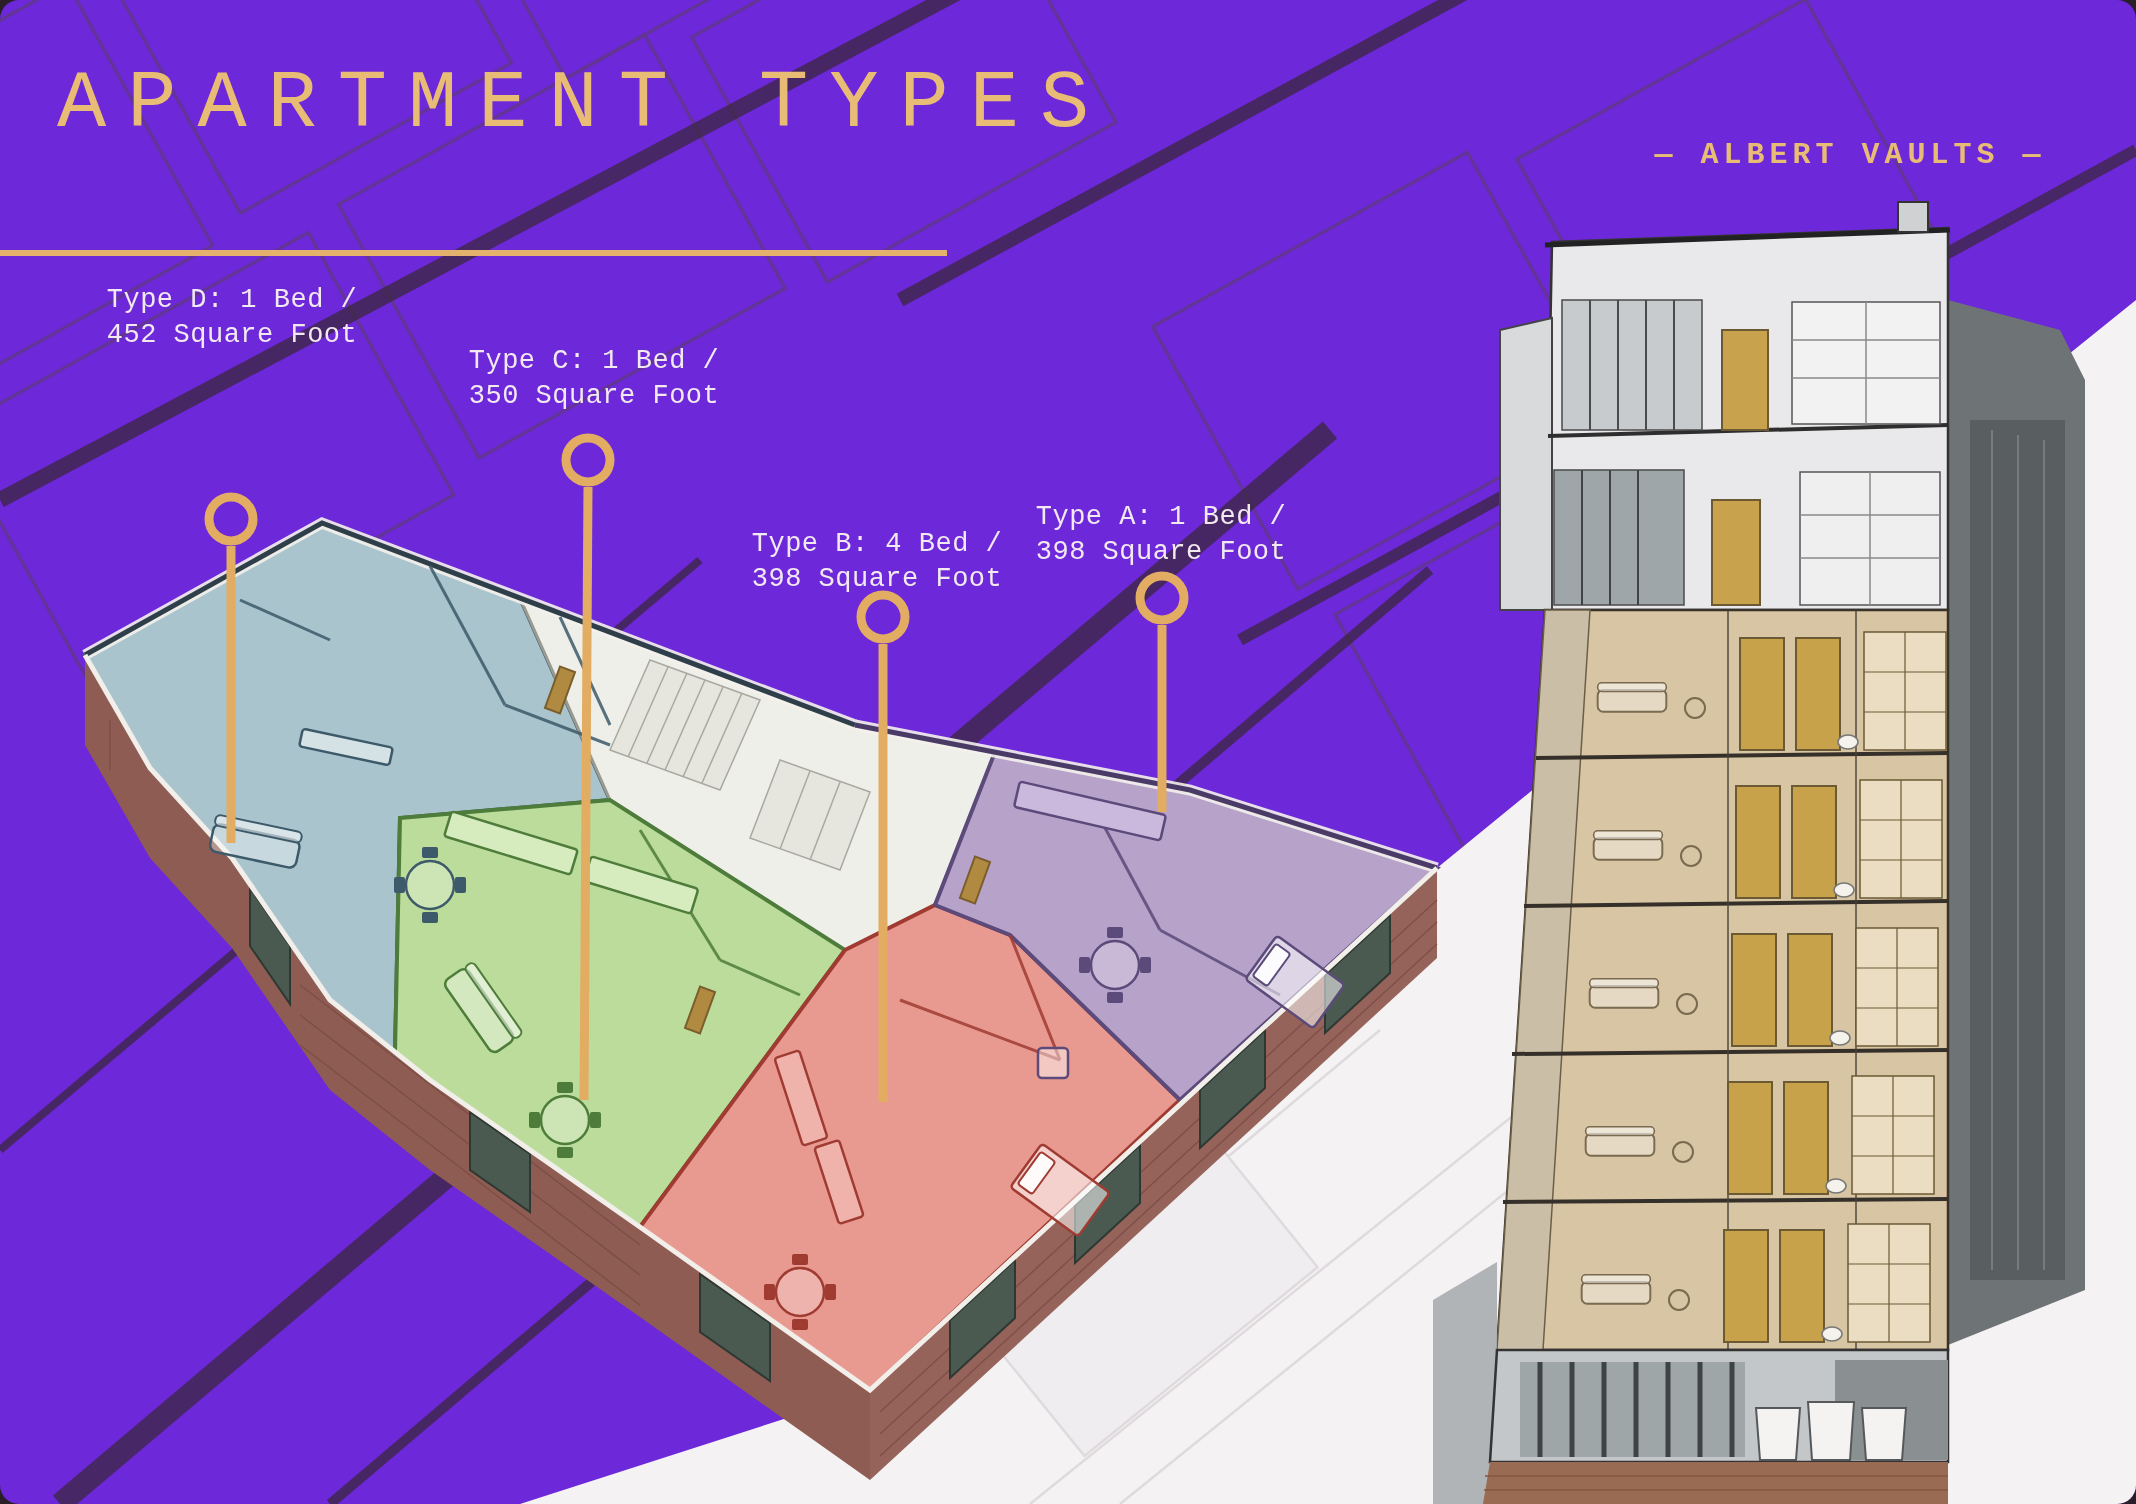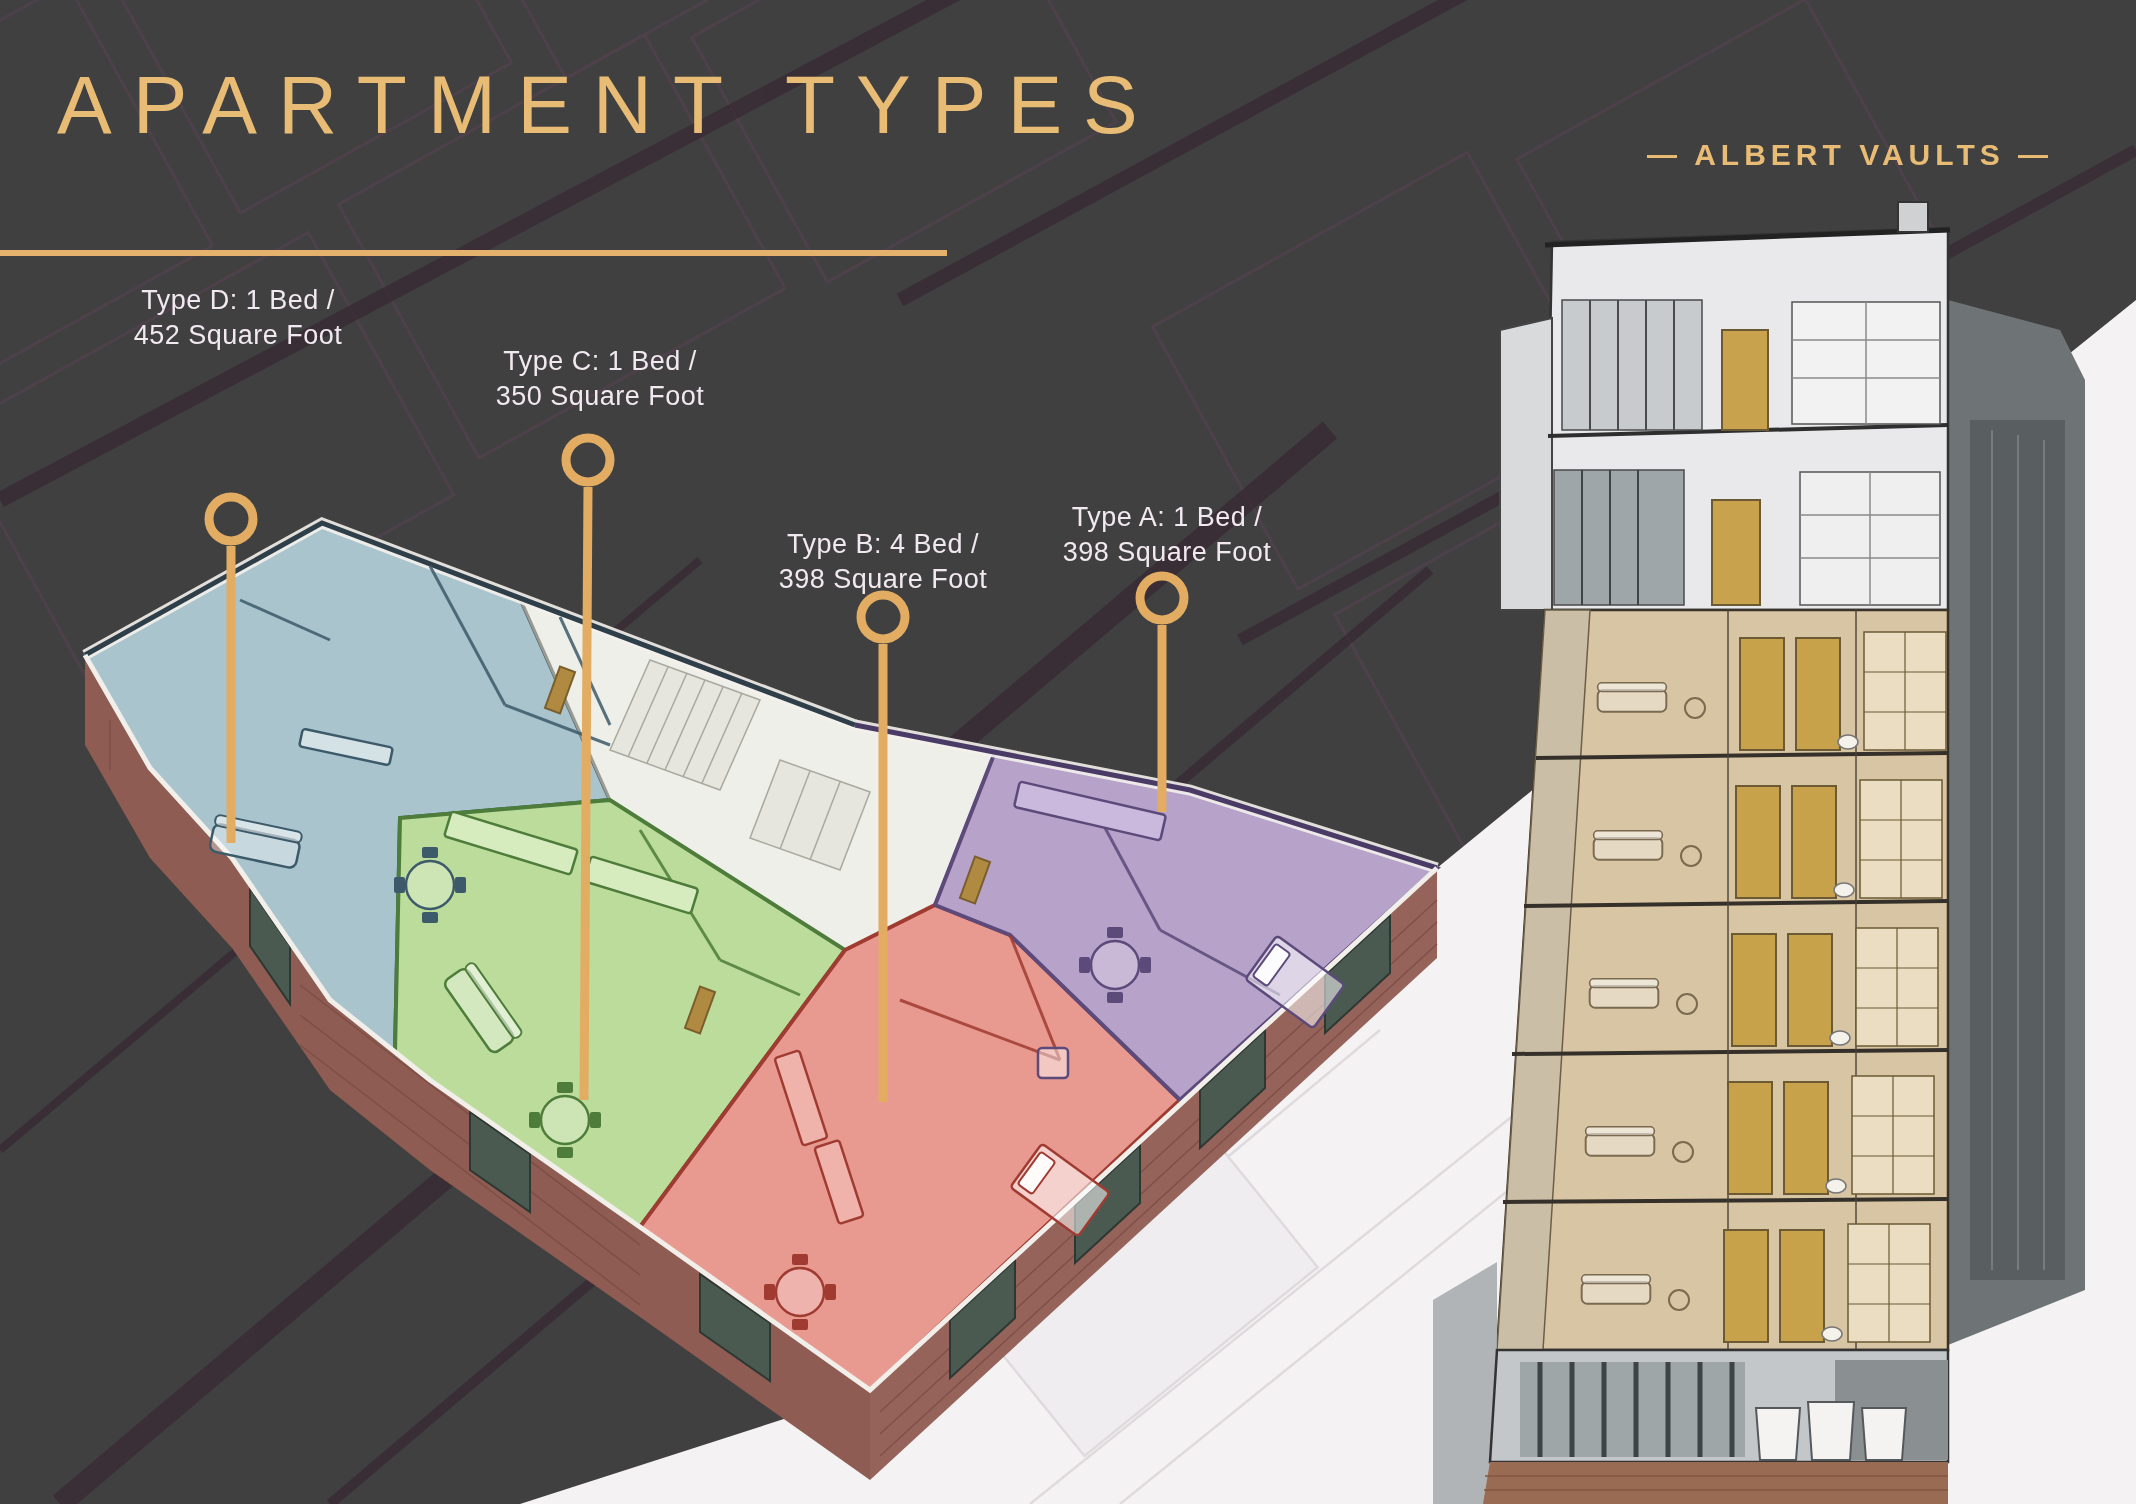--- a/index.html
+++ b/index.html
@@ -1,38 +1,38 @@
 <!DOCTYPE html>
 <html><head>
 <meta charset="utf-8">
 <style>
   html,body{margin:0;padding:0;background:#2a1e27;}
   #slide{
     position:relative;width:2136px;height:1504px;overflow:hidden;
-    background:#404040;font-family:Liberation Sans, sans-serif;
+    background:#6d28d9;font-family:Liberation Mono, monospace;border-radius:19px;
   }
   #scene{position:absolute;left:0;top:0;}
   .page-title{
     position:absolute;left:57px;top:58px;
     font-size:82px;font-weight:400;letter-spacing:21px;
     color:#E8BC74;white-space:nowrap;
   }
   .title-rule{
     position:absolute;left:0;top:250px;width:947px;height:6px;
     background:#E4B26C;
   }
   .brand{
     position:absolute;left:1585px;top:106px;width:530px;
     font-size:30px;font-weight:bold;letter-spacing:5px;
     color:#E8BC74;text-align:center;white-space:nowrap;margin-top:32px;
   }
   .callout-label{
     position:absolute;transform:translateX(-50%);
     color:#F2E9F0;font-size:27px;line-height:35px;
-    text-align:center;white-space:nowrap;letter-spacing:0.5px;margin-left:6px;
+    text-align:center;white-space:nowrap;letter-spacing:0.5px;
   }
   .callout-label span{display:block;}
   #label-d{left:232px;top:283px;}
   #label-c{left:594px;top:344px;}
   #label-b{left:877px;top:527px;}
   #label-a{left:1161px;top:500px;}
 </style>
 </head>
 <body>
 

